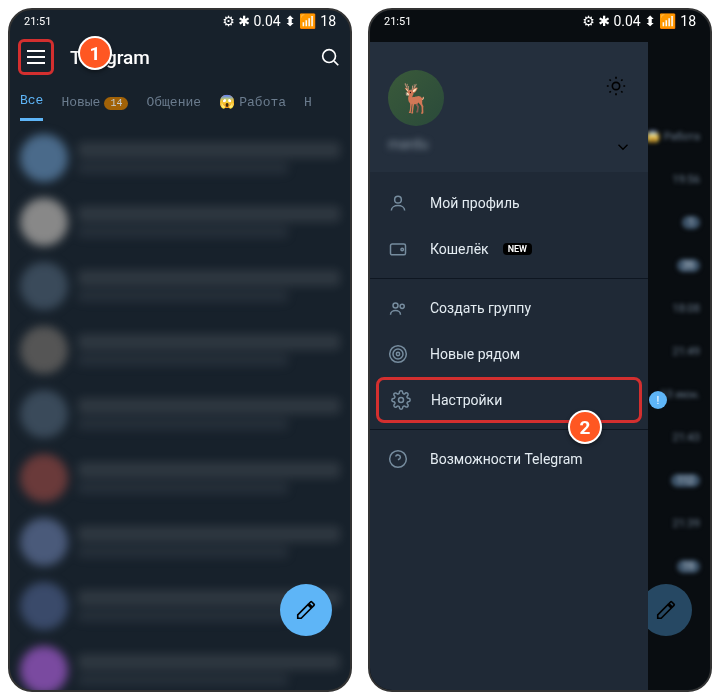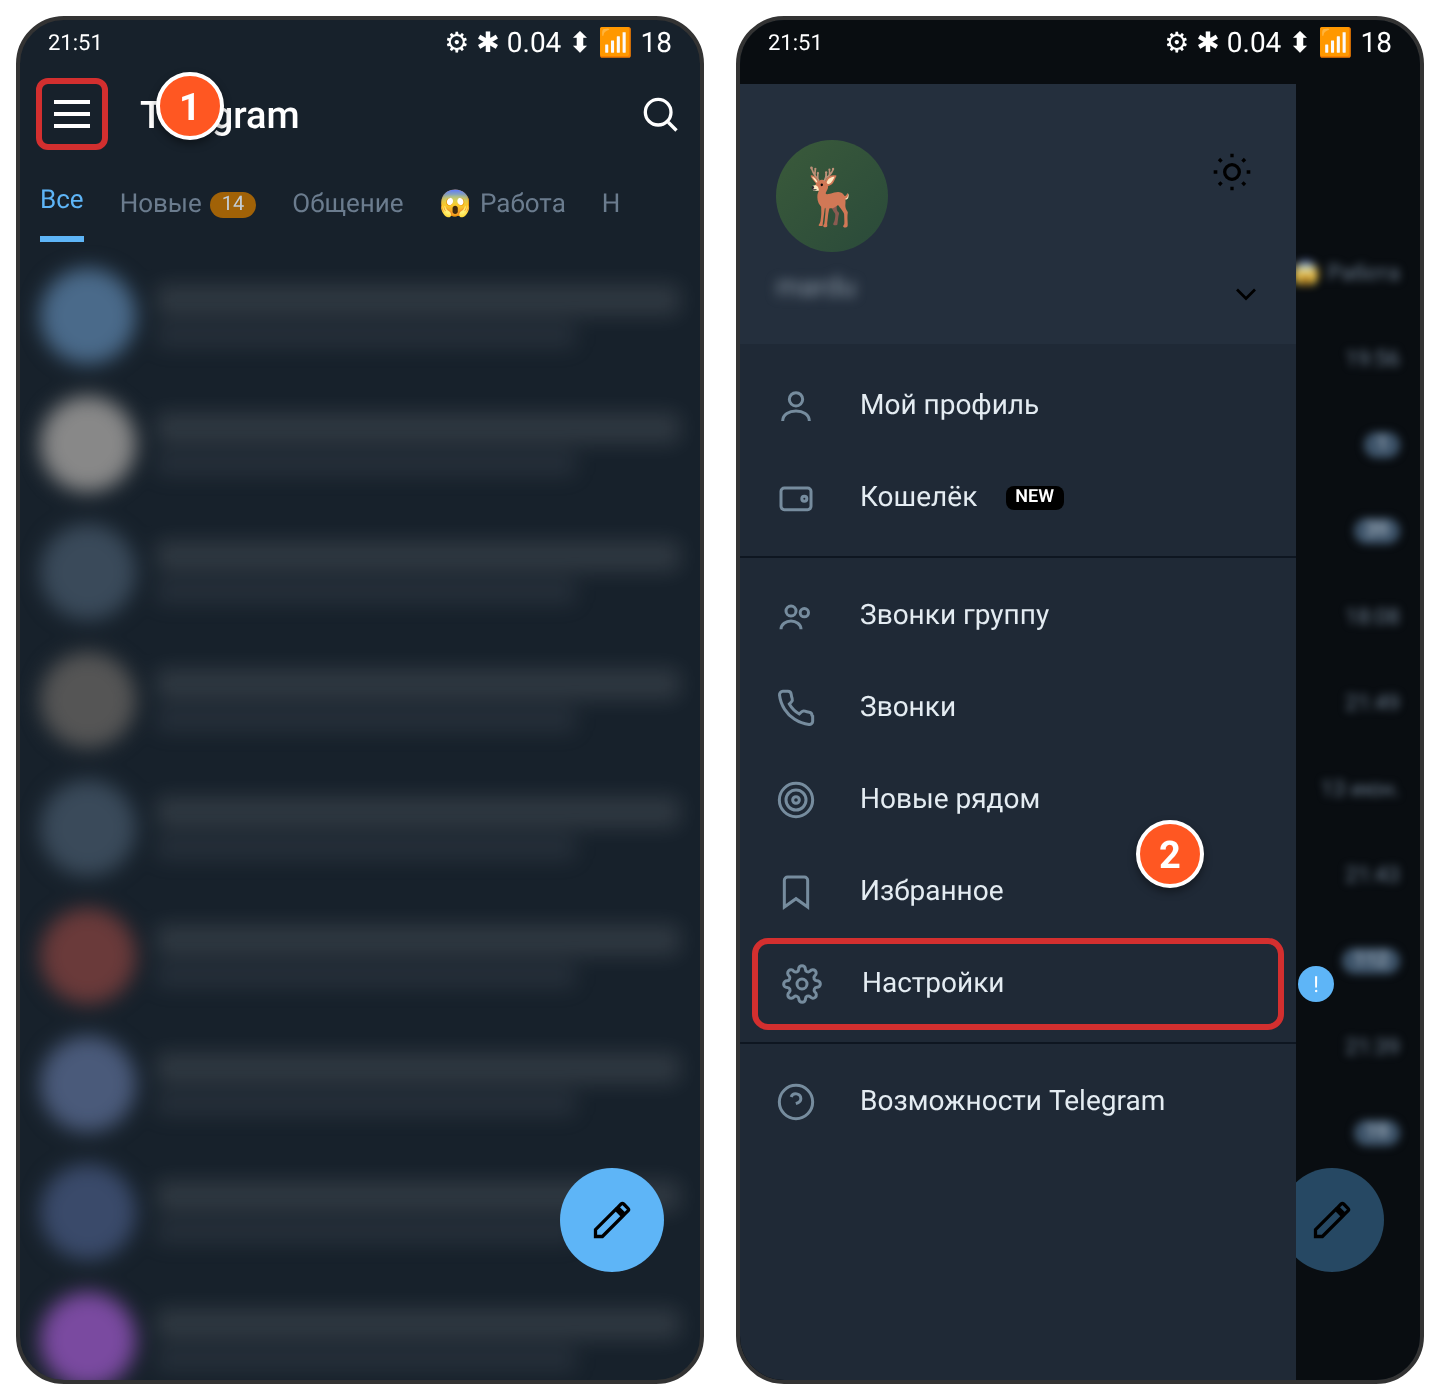--- a/index.html
+++ b/index.html
@@ -6,21 +6,21 @@
     body { background: #fff; font-family: -apple-system, Roboto, sans-serif; display: flex; gap: 16px; padding: 8px; }
     .phone { width: 344px; height: 684px; background: #17212b; border-radius: 24px; overflow: hidden; position: relative; border: 2px solid #333; }
     .status-bar { height: 22px; display: flex; justify-content: space-between; align-items: center; padding: 0 14px; font-size: 11px; color: #fff; }
     .status-right { display:flex; align-items:center; gap:6px; font-size:14px;}
     .app-bar { height: 50px; display: flex; align-items: center; padding: 0 8px; color: #fff; }
     .hamburger { width: 36px; height: 36px; display: flex; flex-direction: column; justify-content: center; align-items: center; gap: 4px; border: 3px solid #d32f2f; border-radius: 6px; }
     .hamburger span { width: 18px; height: 2px; background: #fff; }
     .app-title { font-size: 19px; font-weight: 500; margin-left: 16px; flex: 1; }
     .search-icon { width: 24px; height: 24px; display:flex; align-items:center; justify-content:center;}
     .tabs { display: flex; height: 40px; align-items: center; padding: 0 10px; gap: 18px; font-size: 13px; color: #6b7c8e; overflow:hidden; }
-    .tab { display: flex; align-items: center; gap: 4px; white-space:nowrap; }
+    .tab { display: flex; align-items: flex-end; gap: 4px; white-space:nowrap;font-family:Liberation Mono, monospace; }
     .tab.active { color: #5eb5f7; border-bottom: 3px solid #5eb5f7; padding-bottom: 10px; margin-top:10px;}
     .tab-badge { background: #a16207; color: #c3cdd6; border-radius: 9px; padding: 1px 6px; font-size: 10px; }
     .chat-list { filter: blur(5px); padding: 4px 0; }
     .chat-item { display: flex; align-items: center; padding: 8px 10px; gap: 10px; }
     .avatar-circle { width: 48px; height: 48px; border-radius: 50%; flex-shrink:0; }
     .av1{background:#4a6a8a;} .av2{background:#888;} .av3{background:#3a4a5a;} .av4{background:#555;} .av5{background:#6a3a3a;} .av6{background:#4a5a7a;} .av7{background:#3a4a6a;} .av8{background:#7a4aa0;}
     .chat-text { flex: 1; }
     .chat-title { color:#fff; font-size:14px; font-weight:500; height:16px; background:rgba(255,255,255,0.1); border-radius:3px; margin-bottom:4px;}
     .chat-sub { color:#6b7c8e; font-size:12px; height:12px; background:rgba(120,130,140,0.15); border-radius:3px; width:80%;}
     .fab { position: absolute; bottom: 54px; right: 18px; width: 52px; height: 52px; border-radius: 50%; background: #5eb5f7; display: flex; align-items: center; justify-content: center; }
@@ -260,47 +260,31 @@
       </div>
       <div class="menu-sep"></div>
       <div class="menu-item">
         <span class="menu-icon">
             <svg viewBox="0 0 24 24">
               <circle cx="9" cy="9" r="3"></circle>
               <circle cx="17" cy="10" r="2.5"></circle>
               <path d="M3 20c0-3 3-5 6-5s6 2 6 5"></path>
             </svg>
           </span>
-        <span>Звонки группу</span>
-      </div>
-      <div class="menu-item">
-        <span class="menu-icon">
-            <svg viewBox="0 0 24 24">
-              <path d="M22 16.9v3a2 2 0 0 1-2.2 2 19.8 19.8 0 0 1-8.6-3.1 19.5 19.5 0 0 1-6-6A19.8 19.8 0 0 1 2.1 4.2 2 2 0 0 1 4.1 2h3a2 2 0 0 1 2 1.7c.1.9.3 1.8.6 2.6a2 2 0 0 1-.5 2.1L8 9.6a16 16 0 0 0 6 6l1.2-1.2a2 2 0 0 1 2.1-.5c.8.3 1.7.5 2.6.6a2 2 0 0 1 1.7 2z"></path>
-            </svg>
-          </span>
-        <span>Звонки</span>
+        <span>Создать группу</span>
       </div>
       <div class="menu-item">
         <span class="menu-icon">
             <svg viewBox="0 0 24 24">
               <circle cx="12" cy="12" r="2"></circle>
               <circle cx="12" cy="12" r="6"></circle>
               <circle cx="12" cy="12" r="10"></circle>
             </svg>
           </span>
         <span>Новые рядом</span>
-      </div>
-      <div class="menu-item">
-        <span class="menu-icon">
-            <svg viewBox="0 0 24 24">
-              <path d="M19 21l-7-5-7 5V5a2 2 0 0 1 2-2h10a2 2 0 0 1 2 2z"></path>
-            </svg>
-          </span>
-        <span>Избранное</span>
       </div>
       <div class="menu-item highlighted" style="position:relative;gap:20px;">
         <span class="menu-icon">
             <svg viewBox="0 0 24 24">
               <circle cx="12" cy="12" r="3"></circle>
               <path d="M19.4 15a1.7 1.7 0 0 0 .3 1.8l.1.1a2 2 0 1 1-2.8 2.8l-.1-.1a1.7 1.7 0 0 0-1.8-.3 1.7 1.7 0 0 0-1 1.5V21a2 2 0 1 1-4 0v-.1a1.7 1.7 0 0 0-1.1-1.5 1.7 1.7 0 0 0-1.8.3l-.1.1a2 2 0 1 1-2.8-2.8l.1-.1a1.7 1.7 0 0 0 .3-1.8 1.7 1.7 0 0 0-1.5-1H3a2 2 0 1 1 0-4h.1a1.7 1.7 0 0 0 1.5-1.1 1.7 1.7 0 0 0-.3-1.8l-.1-.1a2 2 0 1 1 2.8-2.8l.1.1a1.7 1.7 0 0 0 1.8.3H9a1.7 1.7 0 0 0 1-1.5V3a2 2 0 1 1 4 0v.1a1.7 1.7 0 0 0 1 1.5 1.7 1.7 0 0 0 1.8-.3l.1-.1a2 2 0 1 1 2.8 2.8l-.1.1a1.7 1.7 0 0 0-.3 1.8V9c.3.6.9 1 1.5 1H21a2 2 0 1 1 0 4h-.1a1.7 1.7 0 0 0-1.5 1z"></path>
             </svg>
           </span>
         <span>Настройки</span>
         <span class="notif-dot" style="right:-28px;">!</span>

